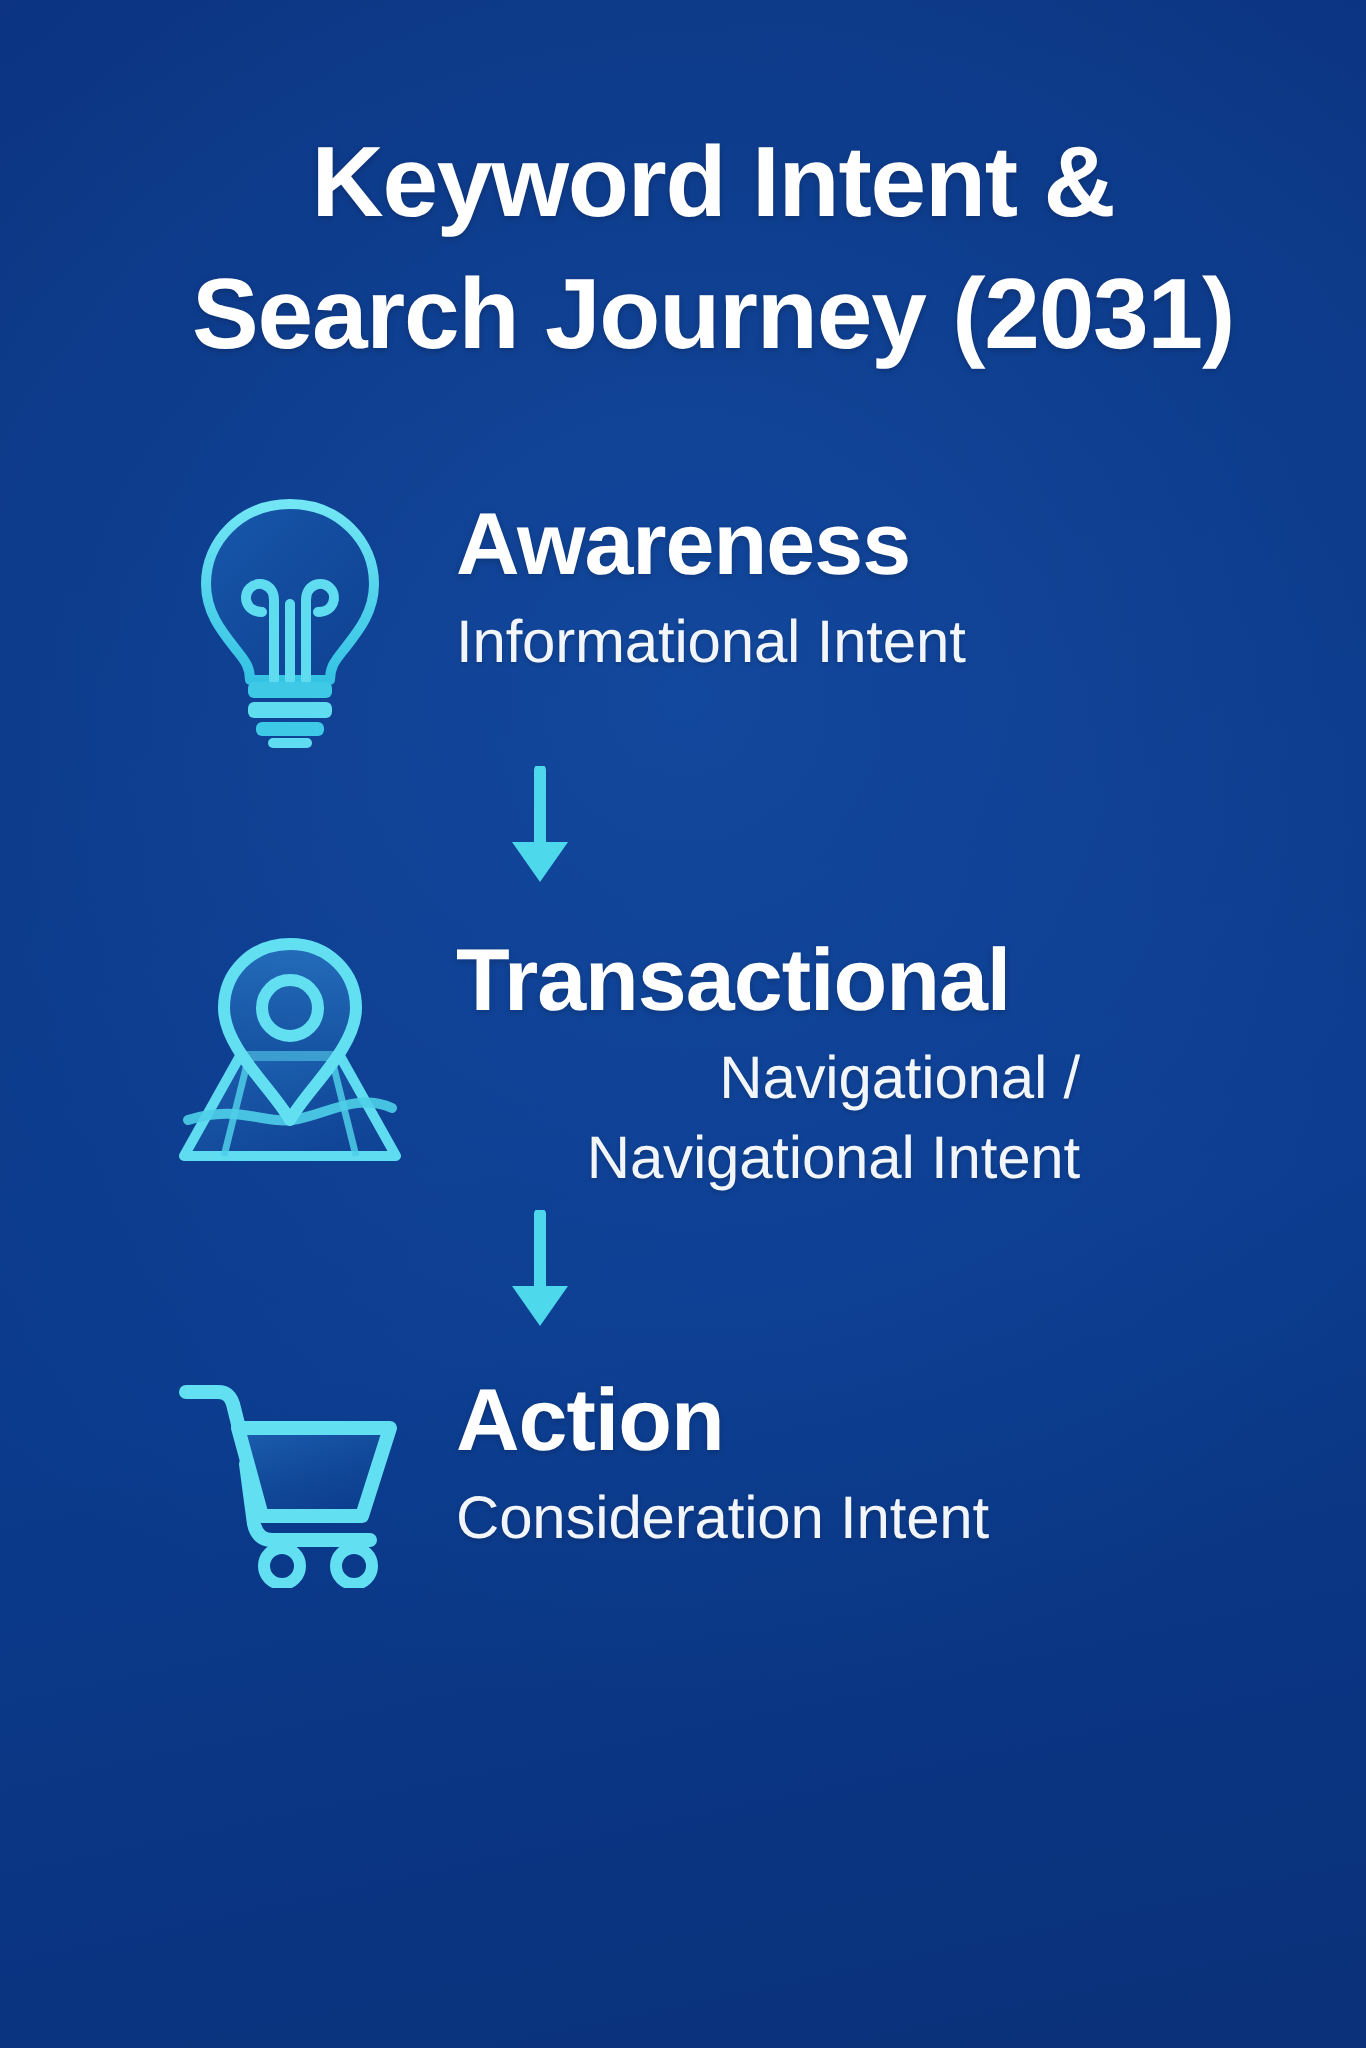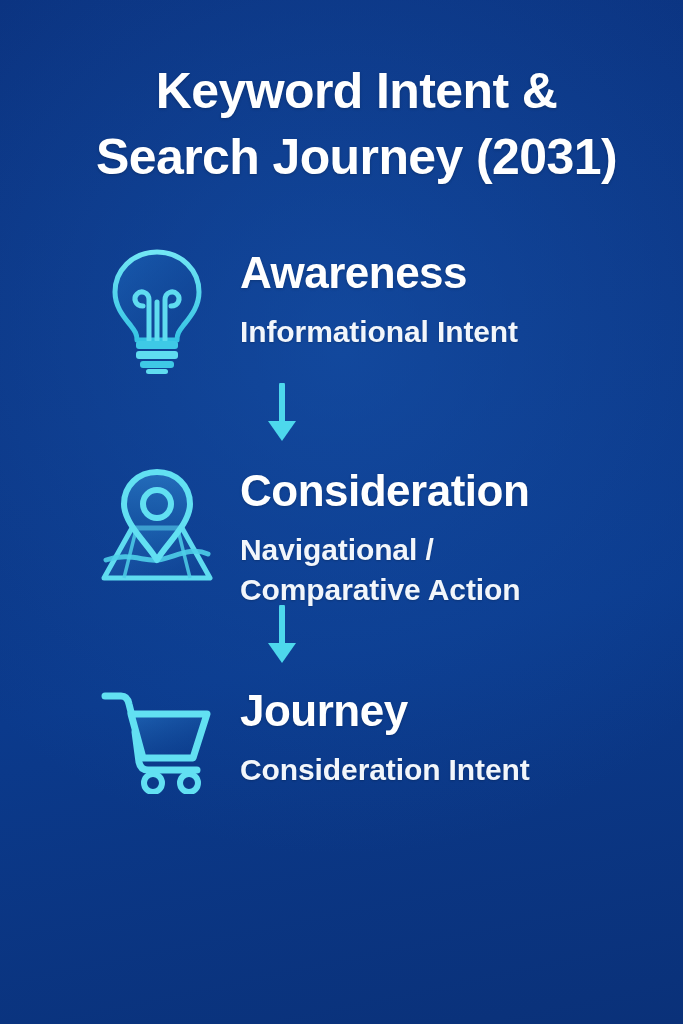--- a/index.html
+++ b/index.html
@@ -44,21 +44,21 @@
     font-weight: 700;
     letter-spacing: -0.6px;
     text-shadow: 0 1px 3px rgba(0,0,0,0.22);
     white-space: nowrap;
   }
 
   
   .steps {
     position: absolute;
     top: 242px;
-    left: 12px;
+    left: 0;
     width: 540px;
   }
 
   .step {
     display: flex;
     align-items: flex-start;
     padding-left: 82px;
     box-sizing: border-box;
   }
 
@@ -83,25 +83,26 @@
     line-height: 50px;
     font-weight: 700;
     letter-spacing: -0.5px;
     text-shadow: 0 1px 3px rgba(0,0,0,0.2);
   }
   .step-sub {
     display: block;
     color: #f2f6fb;
     font-size: 30px;
     line-height: 40px;
-    font-weight: 700;
+    font-weight: 400;
     letter-spacing: -0.1px;
-    margin-top: 14px;
+    margin-top: 4px;
     max-width: 420px;
     text-shadow: 0 1px 2px rgba(0,0,0,0.18);
+    text-align: right;
   }
 
   
   .arrow-row {
     display: flex;
     justify-content: center;
     align-items: center;
   }
   .arrow-row.first { height: 92px; }
   .arrow-row.second { height: 88px; }
@@ -179,22 +180,22 @@
 
           <line x1="38" y1="66" x2="26" y2="114" stroke="#4ecfe9" stroke-width="3.5" opacity="0.85"></line>
           <line x1="80" y1="66" x2="92" y2="114" stroke="#4ecfe9" stroke-width="3.5" opacity="0.85"></line>
           <path d="M8 96 C32 88 46 98 60 96 C76 94 92 82 110 90" fill="none" stroke="#4ecfe9" stroke-width="5" stroke-linecap="round" opacity="0.9"></path>
 
           <path d="M59 8 C40 8 26 22 26 40 C26 60 50 80 59 96 C68 80 92 60 92 40 C92 22 78 8 59 8 Z" fill="url(#pinFill)" stroke="#62e0f2" stroke-width="6" stroke-linejoin="round"></path>
           <circle cx="59" cy="40" r="14" fill="none" stroke="#62e0f2" stroke-width="6"></circle>
         </svg>
       </div>
       <div class="step-text">
-        <span class="step-title">Consideration</span>
-        <span class="step-sub">Navigational / Comparative Action</span>
+        <span class="step-title">Transactional</span>
+        <span class="step-sub">Navigational / Navigational Intent</span>
       </div>
     </div>
 
     <div class="arrow-row second">
       <svg width="34" height="62" viewBox="0 0 34 62" aria-hidden="true">
         <line x1="17" y1="2" x2="17" y2="42" stroke="#4dd8ec" stroke-width="6" stroke-linecap="round"></line>
         <path d="M3 38 L17 58 L31 38 Z" fill="#4dd8ec"></path>
       </svg>
     </div>
 
@@ -212,19 +213,19 @@
 
           <path d="M30 30 L106 30 L92 74 L42 74 Z" fill="url(#cartFill)" stroke="#62e0f2" stroke-width="7" stroke-linejoin="round" stroke-linecap="round"></path>
 
           <path d="M34 48 L38 78 C39 83 42 86 47 86 L96 86" fill="none" stroke="#62e0f2" stroke-width="7" stroke-linecap="round" stroke-linejoin="round"></path>
 
           <circle cx="52" cy="99" r="9" fill="none" stroke="#62e0f2" stroke-width="6"></circle>
           <circle cx="88" cy="99" r="9" fill="none" stroke="#62e0f2" stroke-width="6"></circle>
         </svg>
       </div>
       <div class="step-text">
-        <span class="step-title">Journey</span>
+        <span class="step-title">Action</span>
         <span class="step-sub">Consideration Intent</span>
       </div>
     </div>
 
   </div>
 </div>
 
 </body></html>

